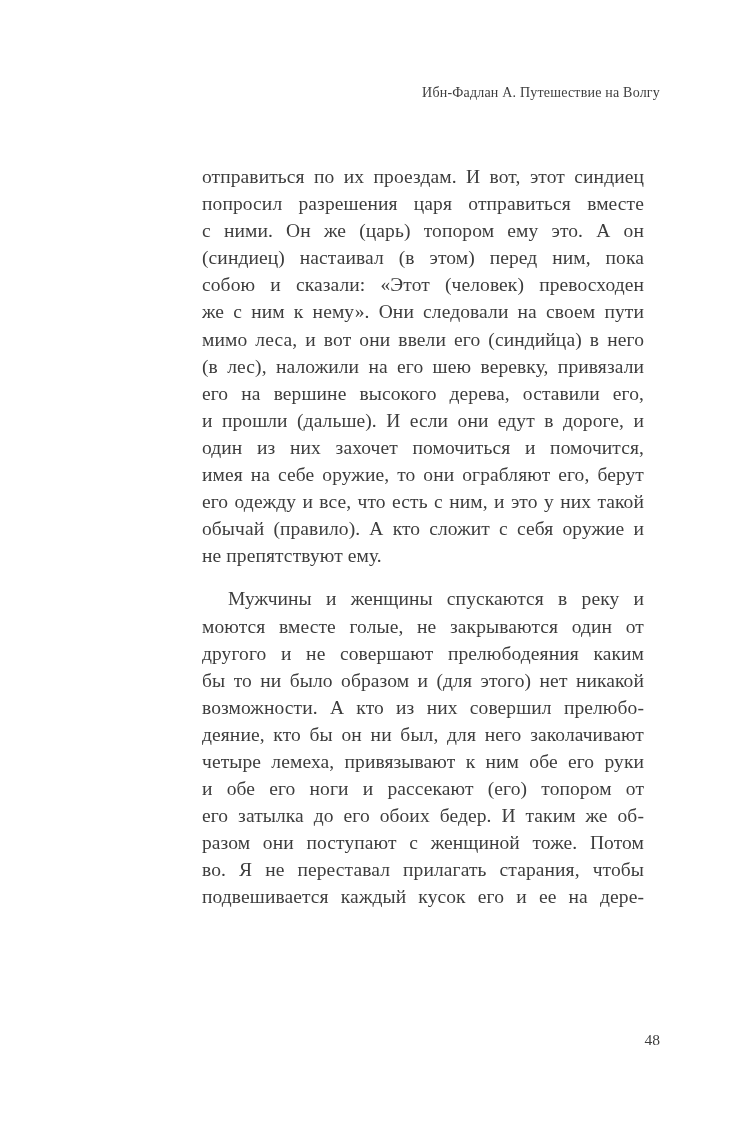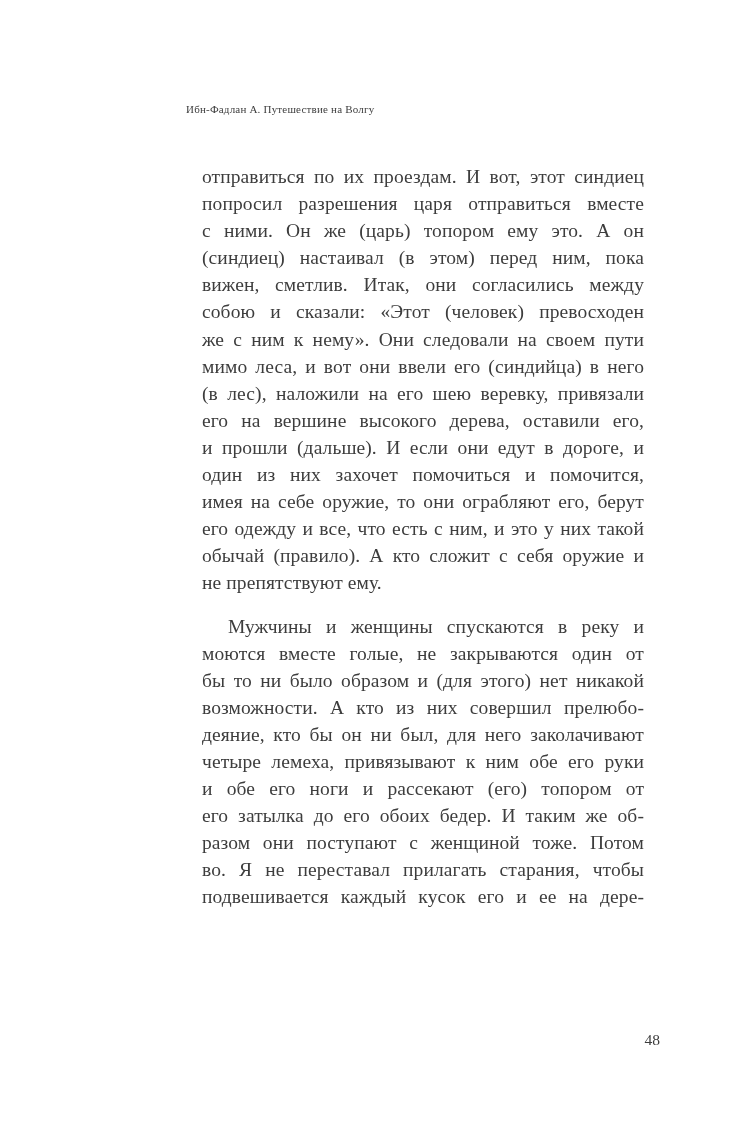--- a/index.html
+++ b/index.html
@@ -10,25 +10,25 @@
     width: 746px;
     height: 1147px;
     position: relative;
     background: var(--paper, #ffffff);
     font-family: "Liberation Serif", "DejaVu Serif", serif;
     color: var(--ink, #3d3d3d);
     overflow: hidden;
   }
   .running-header {
     position: absolute;
-    top: 100px;
+    top: 83px;
     left: 186px;
     width: 474px;
-    text-align: left;
-    font-size: 11px;
+    text-align: right;
+    font-size: 14px;
     line-height: 19px;
     letter-spacing: 0.2px;
     white-space: nowrap;
   }
   .text-block {
     position: absolute;
     top: 147px;
     left: 186px;
     width: 474px;
   }
@@ -68,36 +68,36 @@
 <body>
 
 <div class="running-header">Ибн-Фадлан А. Путешествие на Волгу</div>
 
 <div class="text-block">
     <div class="para">
       <div class="line">отправиться по их проездам. И вот, этот синдиец</div>
       <div class="line">попросил разрешения царя отправиться вместе</div>
       <div class="line">с ними. Он же (царь) топором ему это. А он</div>
       <div class="line">(синдиец) настаивал (в этом) перед ним, пока</div>
-      <div class="line">вижен, сметлив. Итак, они согласились между</div>
       <div class="line">собою и сказали: «Этот (человек) превосходен</div>
       <div class="line">же с ним к нему». Они следовали на своем пути</div>
       <div class="line">мимо леса, и вот они ввели его (синдийца) в него</div>
       <div class="line">(в лес), наложили на его шею веревку, привязали</div>
       <div class="line">его на вершине высокого дерева, оставили его,</div>
       <div class="line">и прошли (дальше). И если они едут в дороге, и</div>
       <div class="line">один из них захочет помочиться и помочится,</div>
       <div class="line">имея на себе оружие, то они ограбляют его, берут</div>
       <div class="line">его одежду и все, что есть с ним, и это у них такой</div>
       <div class="line">обычай (правило). А кто сложит с себя оружие и</div>
       <div class="line para-end">не препятствуют ему.</div>
     </div>
     <div class="para">
       <div class="line indent">Мужчины и женщины спускаются в реку и</div>
       <div class="line">моются вместе голые, не закрываются один от</div>
+      <div class="line">другого и не совершают прелюбодеяния каким</div>
       <div class="line">бы то ни было образом и (для этого) нет никакой</div>
       <div class="line">возможности. А кто из них совершил прелюбо-</div>
       <div class="line">деяние, кто бы он ни был, для него заколачивают</div>
       <div class="line">четыре лемеха, привязывают к ним обе его руки</div>
       <div class="line">и обе его ноги и рассекают (его) топором от</div>
       <div class="line">его затылка до его обоих бедер. И таким же об-</div>
       <div class="line">разом они поступают с женщиной тоже. Потом</div>
       <div class="line">во. Я не переставал прилагать старания, чтобы</div>
       <div class="line">подвешивается каждый кусок его и ее на дере-</div>
     </div>

